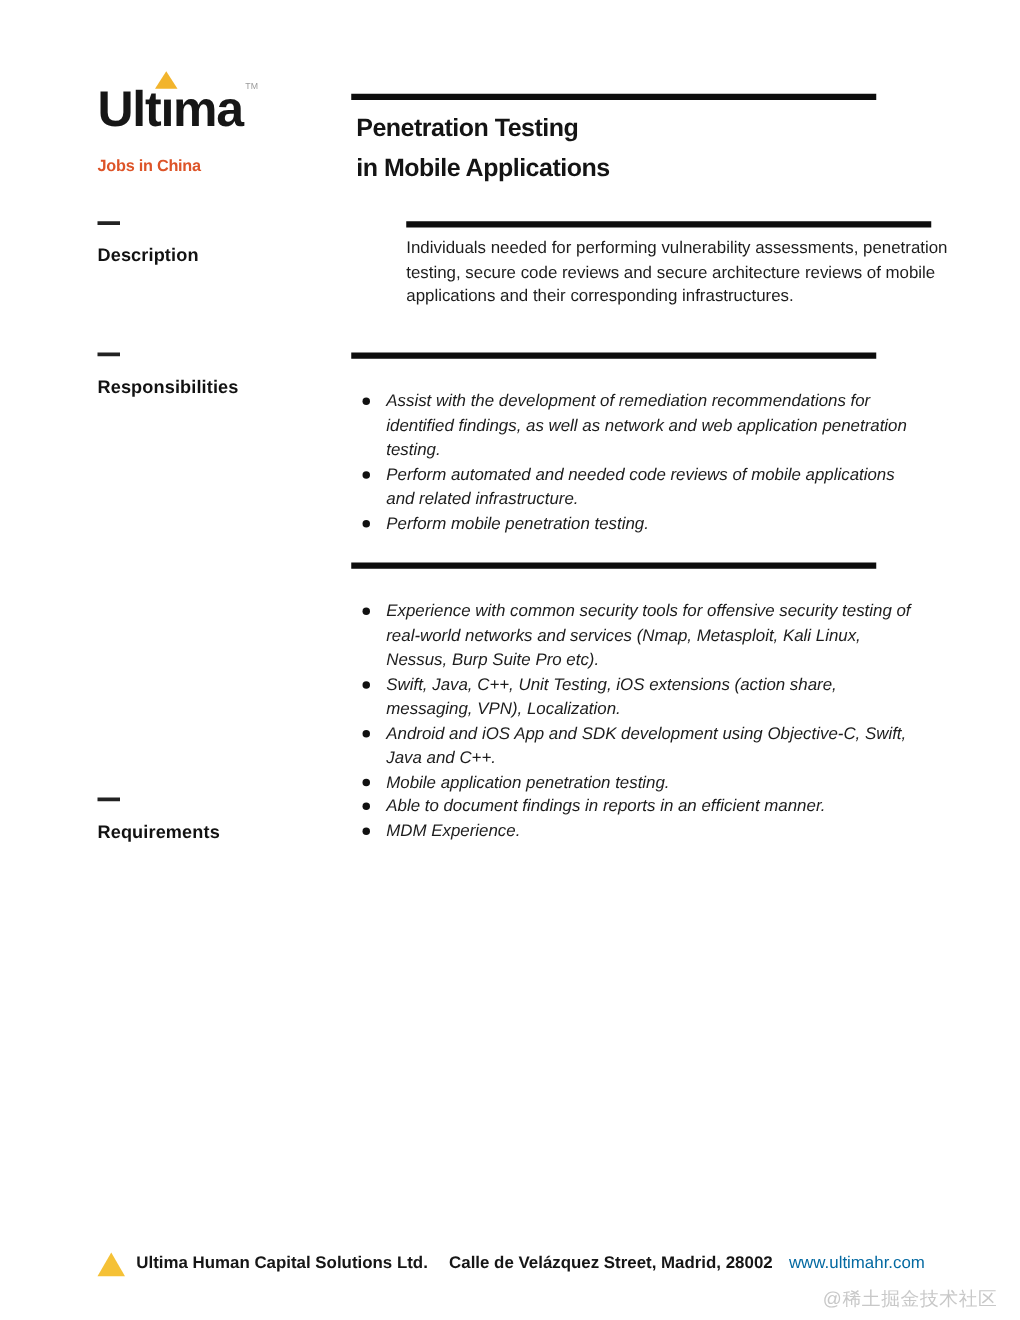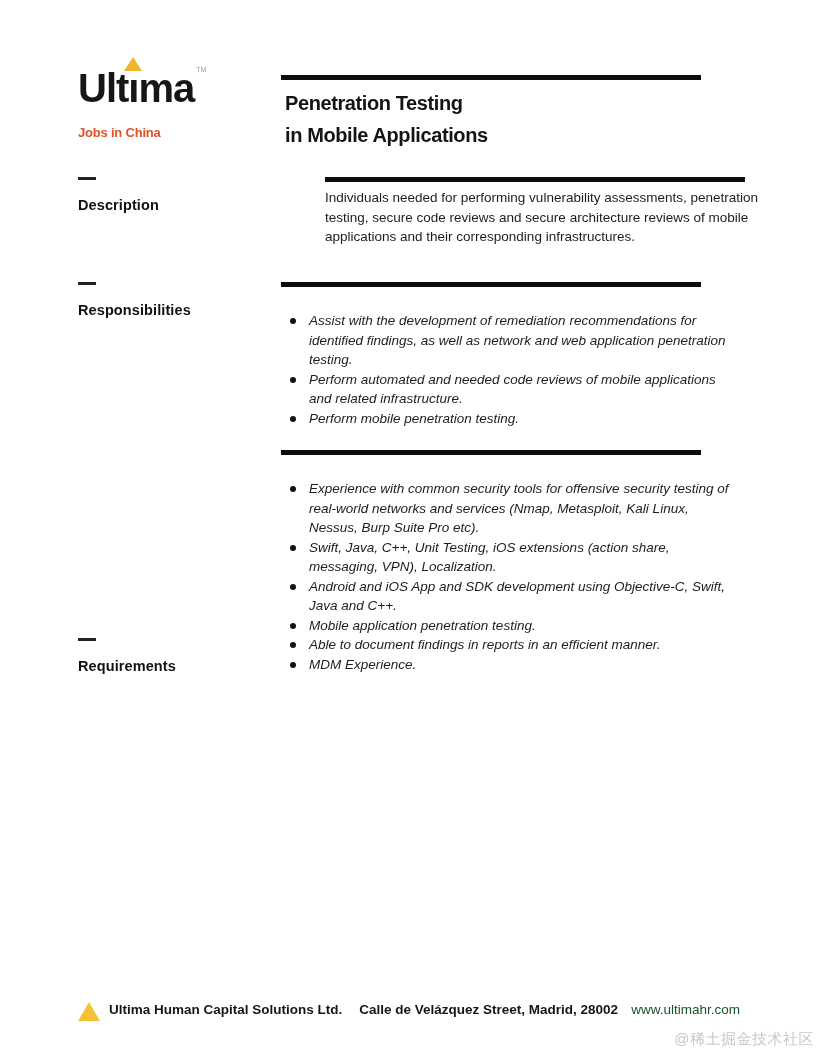--- a/index.html
+++ b/index.html
@@ -112,26 +112,26 @@
   }
   .footer-triangle {
     width: 0; height: 0;
     border-left: 11px solid transparent;
     border-right: 11px solid transparent;
     border-bottom: 19px solid #f5c136;
     margin-right: 9px;
   }
   .footer-company { font-weight: 700; }
   .footer-address { margin-left: 17px; font-weight: bold; }
-  .footer-website { margin-left: 13px; color: #14532d; text-decoration: none; }
+  .footer-website { margin-left: 13px; color: #0369a1; text-decoration: none; }
 
   
   .watermark {
     position: absolute;
-    right: 2px; top: 1030px;
+    right: 18px; top: 1030px;
     font-size: 15px;
     color: #c8c8c8;
     letter-spacing: 0.5px;
   }
 </style>
 </head>
 <body>
 
 <div class="page">
 

